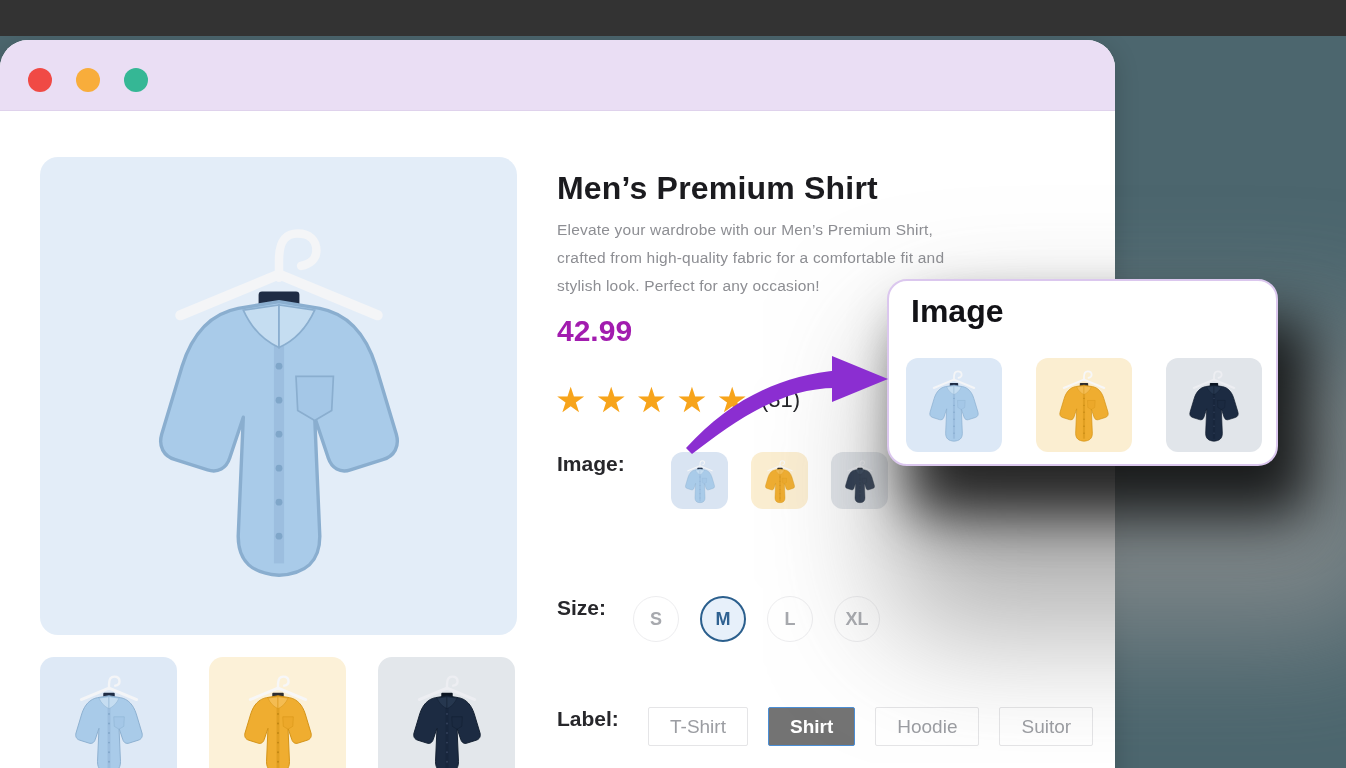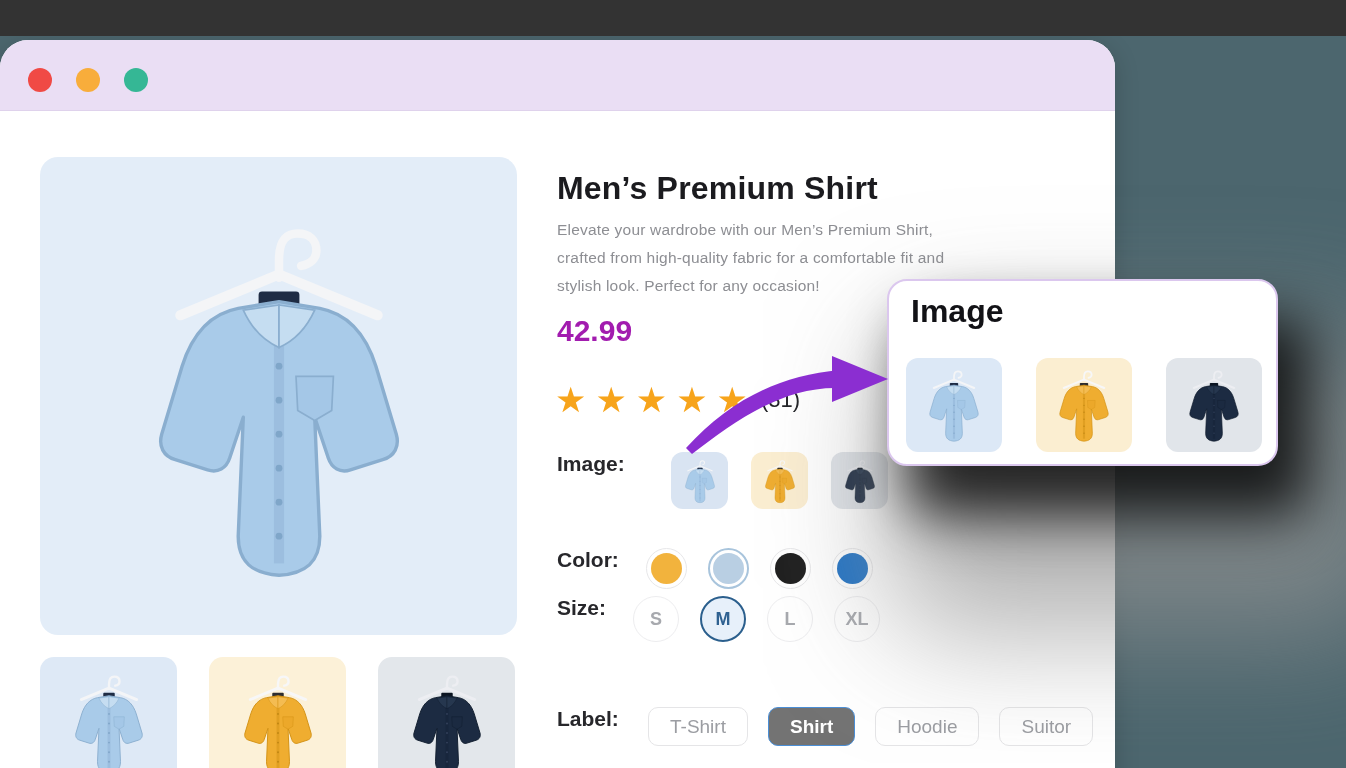--- a/index.html
+++ b/index.html
@@ -59,21 +59,21 @@
   .swatch.selected .fillc{inset:3px}
   .row-size{top:556px;height:46px}
   .row-size .opt-label{width:76px}
   .sizec{width:46px;height:46px;border-radius:50%;box-sizing:border-box;
     border:1.5px solid #EDEDEF;background:#fff;color:#A7A9AE;
     font-size:18px;font-weight:600;display:flex;justify-content:center;align-items:center;
     margin-right:21px;cursor:pointer}
   .sizec.selected{border:2px solid #2B5F8D;background:#E7F0FA;color:#2F6191}
   .row-label{top:667px;height:39px}
   .row-label .opt-label{width:91px}
-  .lbtn{height:39px;padding:0 21px;border-radius:10px;box-sizing:border-box;
+  .lbtn{height:39px;padding:0 21px;border-radius:2px;box-sizing:border-box;
     border:1.5px solid #E5E5E7;background:#fff;color:#9B9DA2;font-size:19px;
     display:flex;align-items:center;margin-right:20px;cursor:pointer}
   .lbtn.selected{background:#737373;border-color:#4B8FD7;color:#fff;font-weight:700}
 
   
   .popup{
     position:absolute;left:887px;top:243px;width:391px;height:187px;z-index:5;
     background:#fff;border:2px solid #DBC7EE;border-radius:20px;box-sizing:border-box;
     box-shadow:26px 44px 55px 6px rgba(0,0,0,.80),
                60px 110px 120px 60px rgba(148,148,148,.70);
@@ -172,35 +172,20 @@
             <use href="#shirt-shape"></use>
           </svg>
       </span>
       <span class="sthumb" style="background-color: rgb(223, 227, 232);">
         <svg class="shirt-navy" width="42" height="48" viewBox="0 0 200 230">
             <use href="#shirt-shape"></use>
           </svg>
       </span>
     </div>
 
-    <div class="opt-row row-color">
-      <span class="opt-label">Color:</span>
-      <span class="swatch">
-          <span class="fillc" style="background-color: rgb(242, 179, 61);"></span>
-        </span>
-      <span class="swatch selected">
-          <span class="fillc" style="background-color: rgb(185, 207, 227);"></span>
-        </span>
-      <span class="swatch">
-          <span class="fillc" style="background-color: rgb(31, 31, 31);"></span>
-        </span>
-      <span class="swatch">
-          <span class="fillc" style="background-color: rgb(34, 115, 196);"></span>
-        </span>
-    </div>
 
     <div class="opt-row row-size">
       <span class="opt-label">Size:</span>
       <span class="sizec">S</span>
       <span class="sizec selected">M</span>
       <span class="sizec">L</span>
       <span class="sizec">XL</span>
     </div>
 
     <div class="opt-row row-label">

